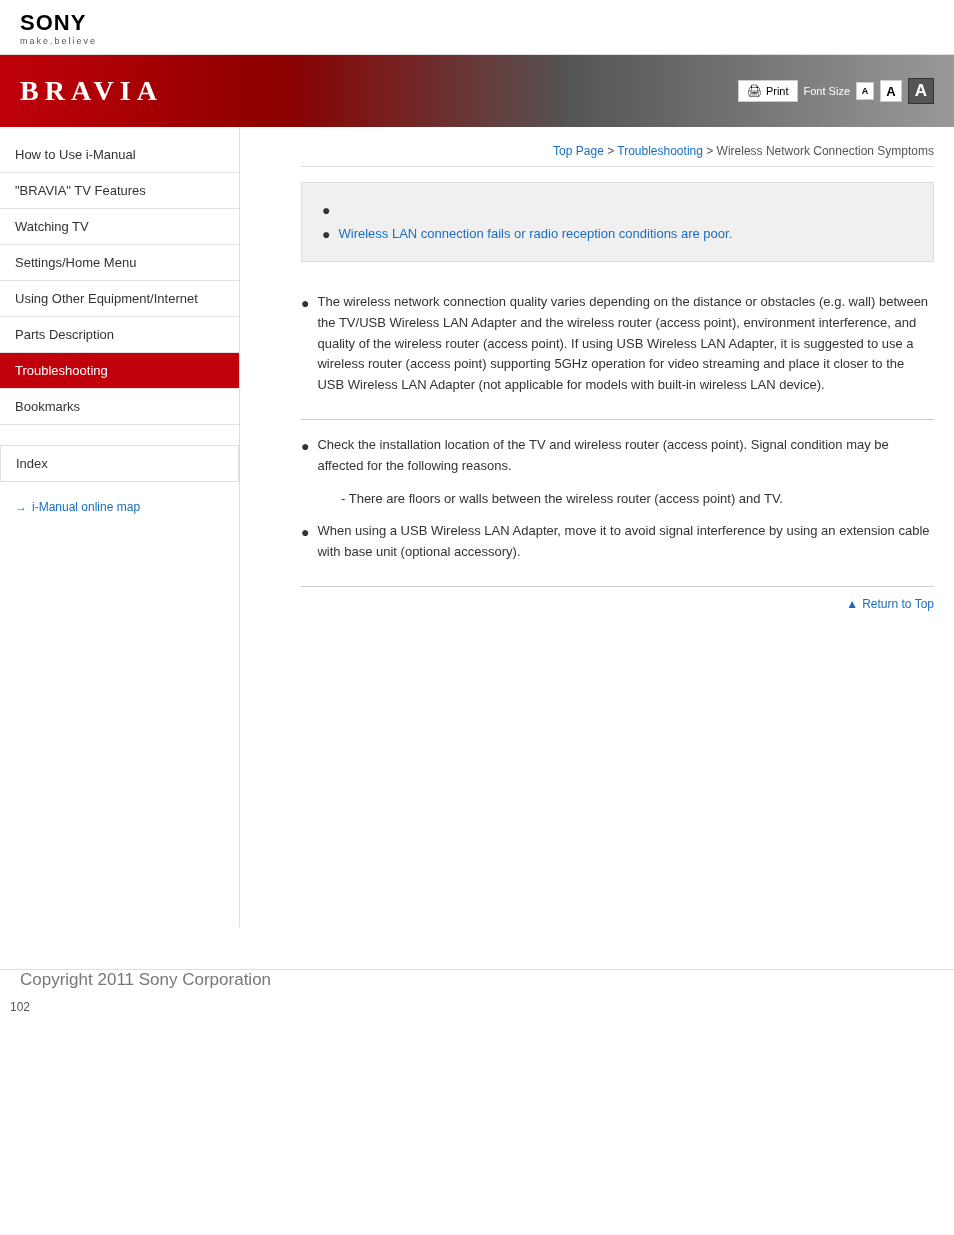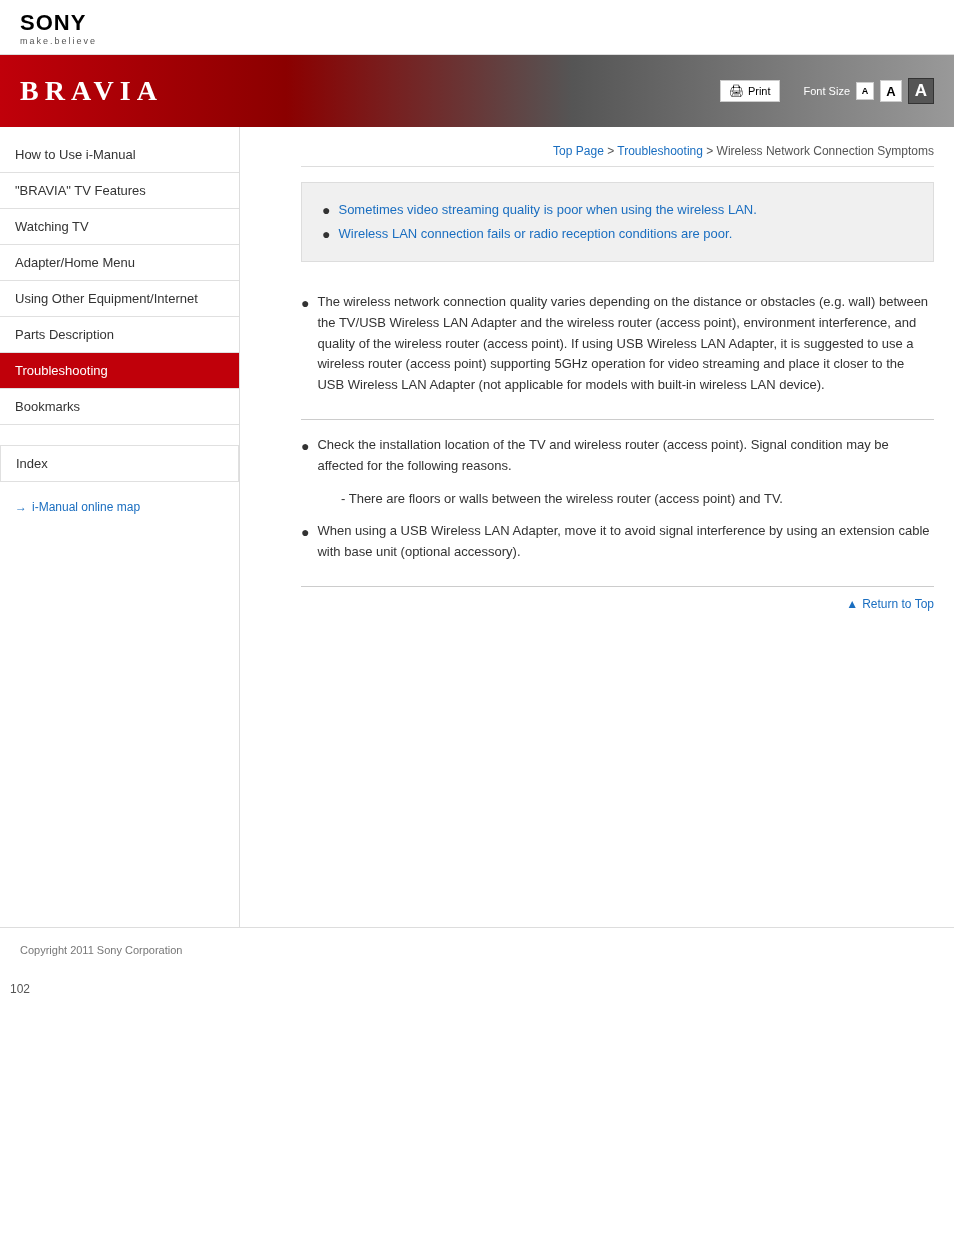--- a/index.html
+++ b/index.html
@@ -31,21 +31,21 @@
     .print-btn {
       background: #fff;
       border: 1px solid #ccc;
       padding: 3px 8px;
       font-size: 11px;
       cursor: pointer;
       display: flex;
       align-items: center;
       gap: 4px;
     }
-    .font-size-label { font-size: 11px; color: #fff; margin-left: 18px; }
+    .font-size-label { font-size: 11px; color: #fff; }
     .font-size-btn {
       background: #fff;
       border: 1px solid #ccc;
       cursor: pointer;
       display: inline-flex;
       align-items: center;
       justify-content: center;
       font-weight: bold;
     }
     .font-size-btn.sm { width: 18px; height: 18px; font-size: 9px; }
@@ -84,21 +84,21 @@
     .topic-link { color: #1a6ec0; cursor: pointer; font-size: 13px; }
 
     
     .content-section { padding: 15px 0; border-bottom: 1px solid #ccc; }
     .content-section ul { list-style: none; padding: 0; }
     .content-section li { display: flex; align-items: flex-start; gap: 8px; margin-bottom: 8px; line-height: 1.6; font-size: 13px; }
     .content-section .dash-item { padding-left: 20px; display: block; margin-bottom: 4px; font-size: 13px; line-height: 1.6; }
 
     .return-top { text-align: right; padding: 10px 0; color: #1a6ec0; cursor: pointer; font-size: 12px; display: flex; align-items: center; justify-content: flex-end; gap: 4px; }
 
-    .footer { border-top: 1px solid #ddd; padding: 16px 20px; font-size: 11px; color: #777; }
+    .footer { border-top: 1px solid #ddd; padding: 0 20px; font-size: 17px; color: #777; margin-top: 42px; }
     .page-number { padding: 10px; font-size: 12px; color: #555; }
 
     
     .print-icon { font-size: 12px; }
   </style>
 </head>
 <body>
 
 <div class="sony-header">
   <div class="sony-logo">SONY</div>
@@ -118,21 +118,21 @@
     <button class="font-size-btn lg">A</button>
   </div>
 </div>
 
 <div class="main-container">
 
   <div class="sidebar">
     <div id="sidebar-item-how-to-use" class="sidebar-item">How to Use i-Manual</div>
     <div id="sidebar-item-bravia-features" class="sidebar-item">"BRAVIA" TV Features</div>
     <div id="sidebar-item-watching-tv" class="sidebar-item">Watching TV</div>
-    <div id="sidebar-item-settings-home" class="sidebar-item">Adapter/Home Menu</div>
+    <div id="sidebar-item-settings-home" class="sidebar-item">Settings/Home Menu</div>
     <div id="sidebar-item-using-other" class="sidebar-item">Using Other Equipment/Internet</div>
     <div id="sidebar-item-parts-description" class="sidebar-item">Parts Description</div>
     <div id="sidebar-item-troubleshooting" class="sidebar-item active">Troubleshooting</div>
     <div id="sidebar-item-bookmarks" class="sidebar-item">Bookmarks</div>
     <div class="sidebar-divider"></div>
     <div class="sidebar-index">Index</div>
     <div class="sidebar-link">
       <span>→</span>
       <span>i-Manual online map</span>
     </div>
@@ -145,21 +145,20 @@
       <span> &gt; </span>
       <a>Troubleshooting</a>
       <span> &gt; </span>
       <span>Wireless Network Connection Symptoms</span>
     </div>
 
     <div class="topic-list-box">
       <ul>
         <li>
           <span class="bullet">●</span>
-          <a class="topic-link">Sometimes video streaming quality is poor when using the wireless LAN.</a>
         </li>
         <li>
           <span class="bullet">●</span>
           <a class="topic-link">Wireless LAN connection fails or radio reception conditions are poor.</a>
         </li>
       </ul>
     </div>
 
     <div class="content-section">
       <ul>

